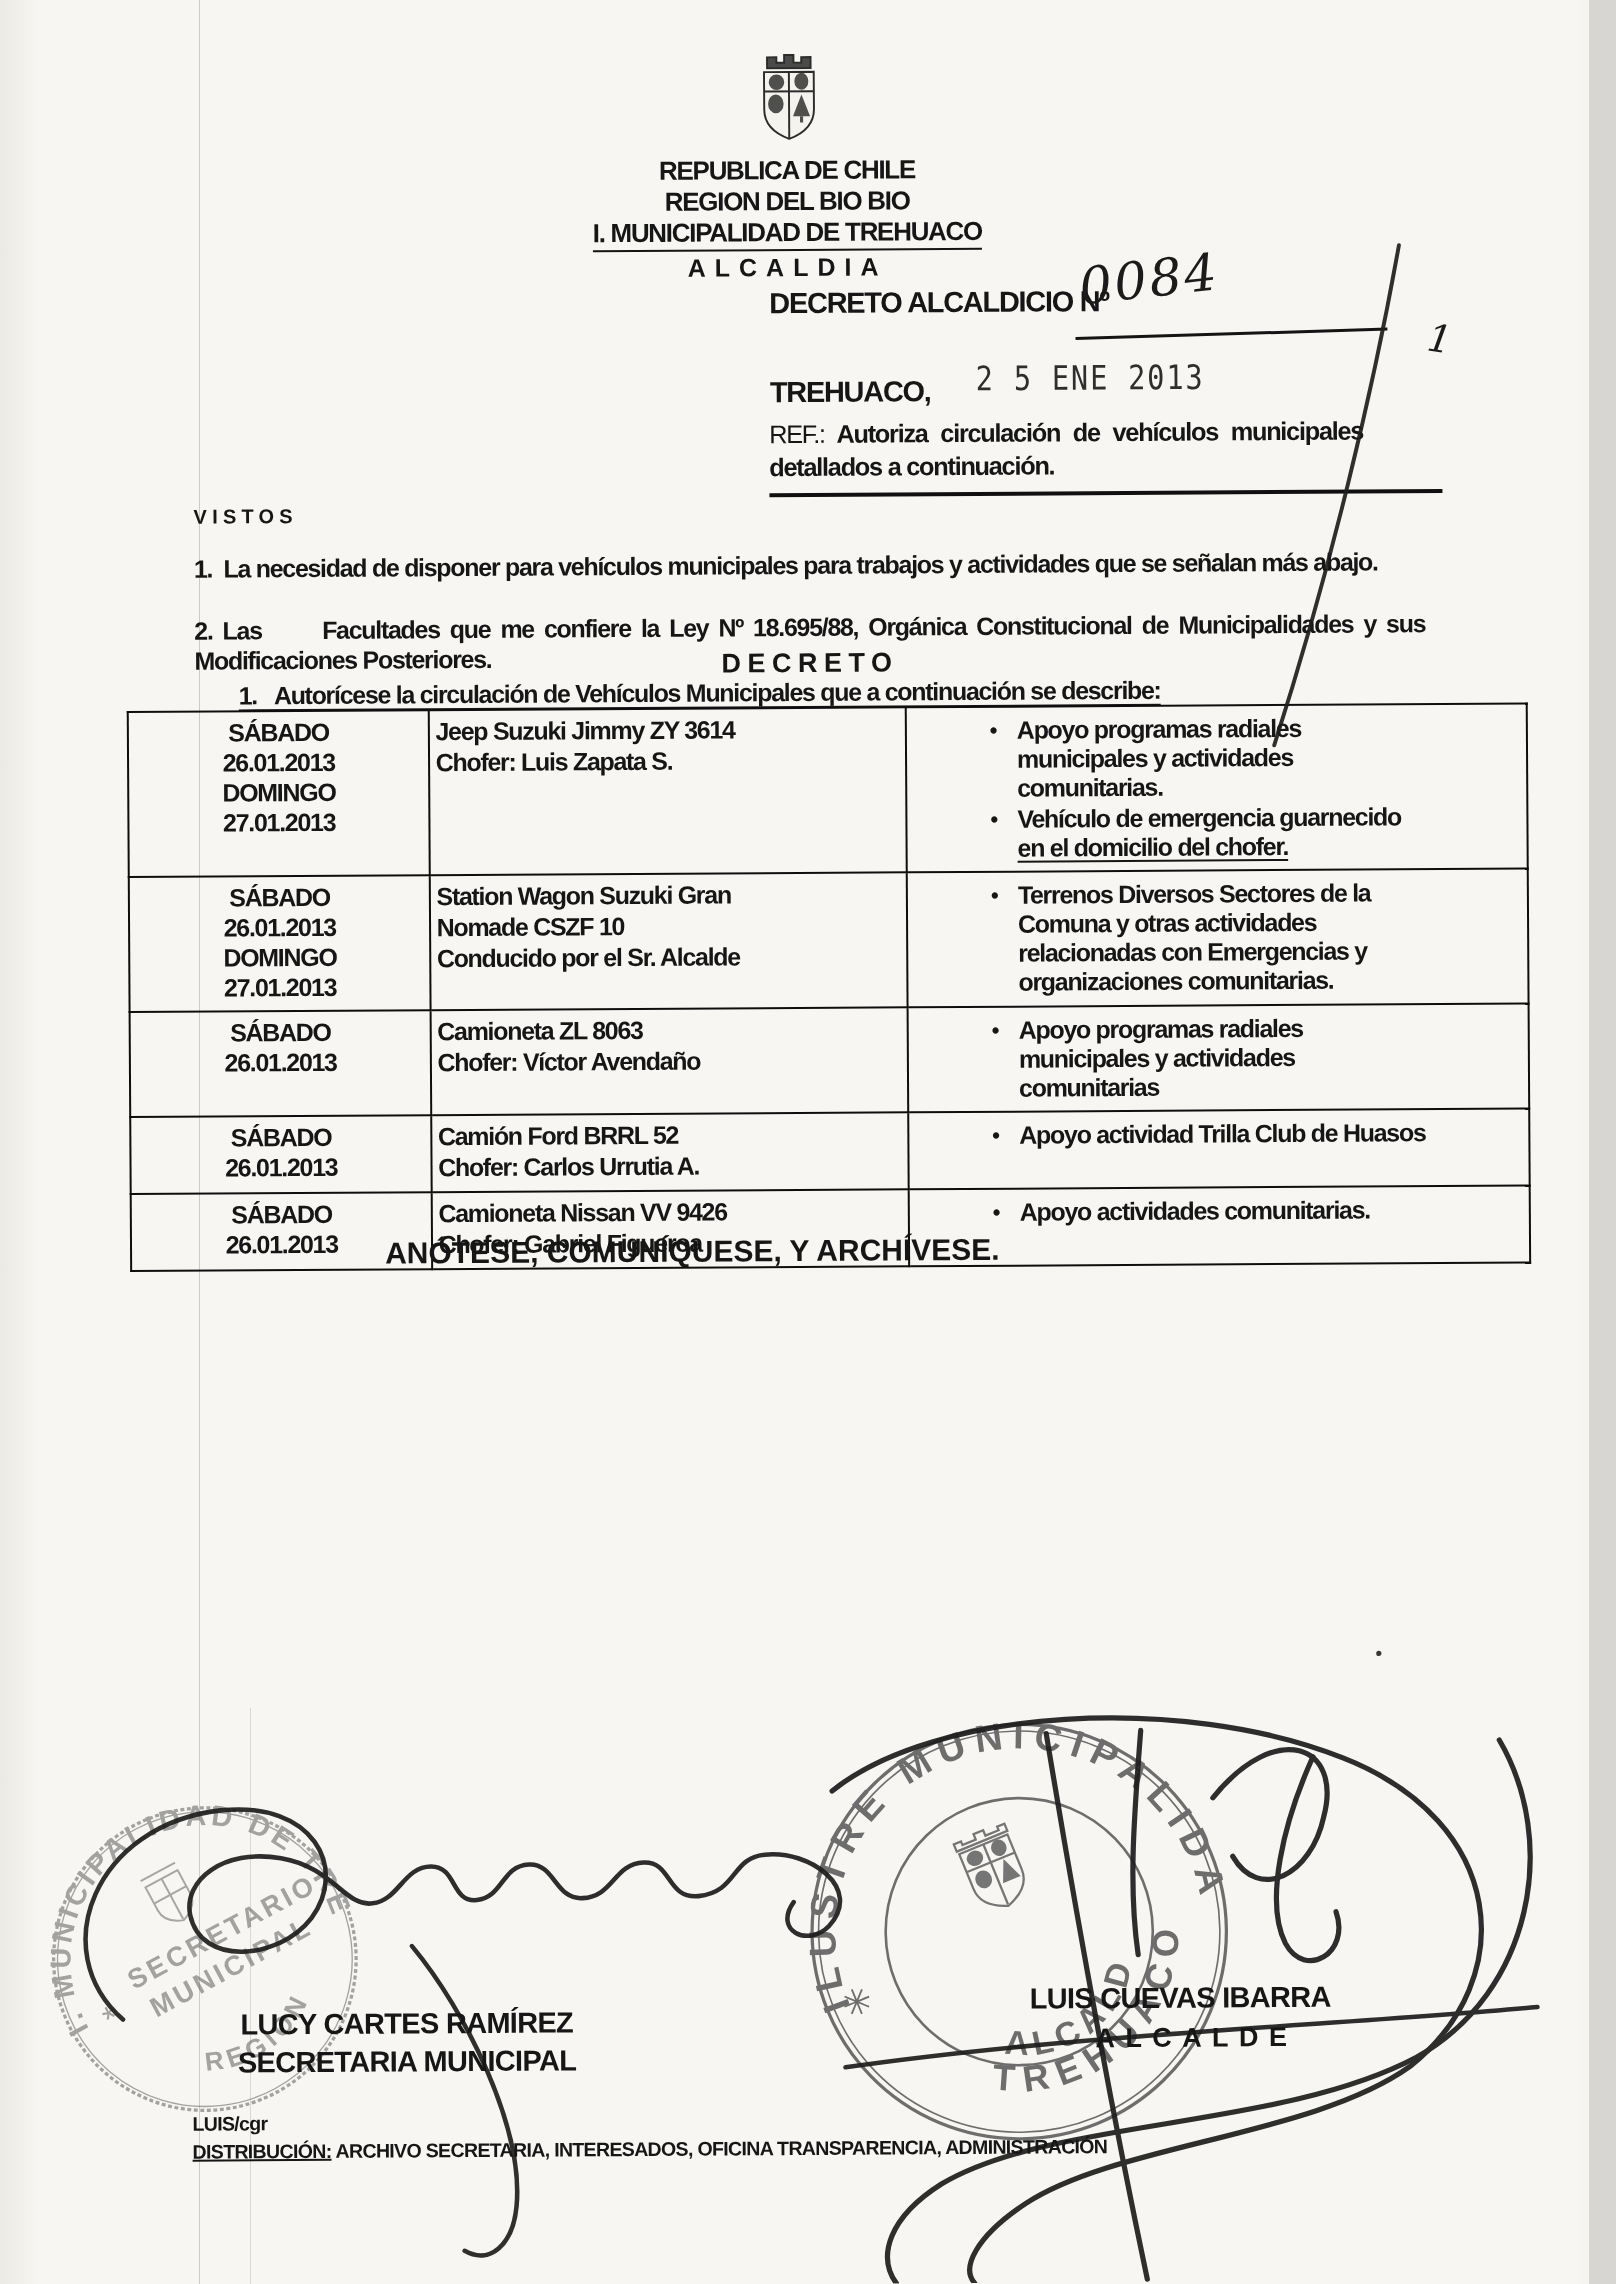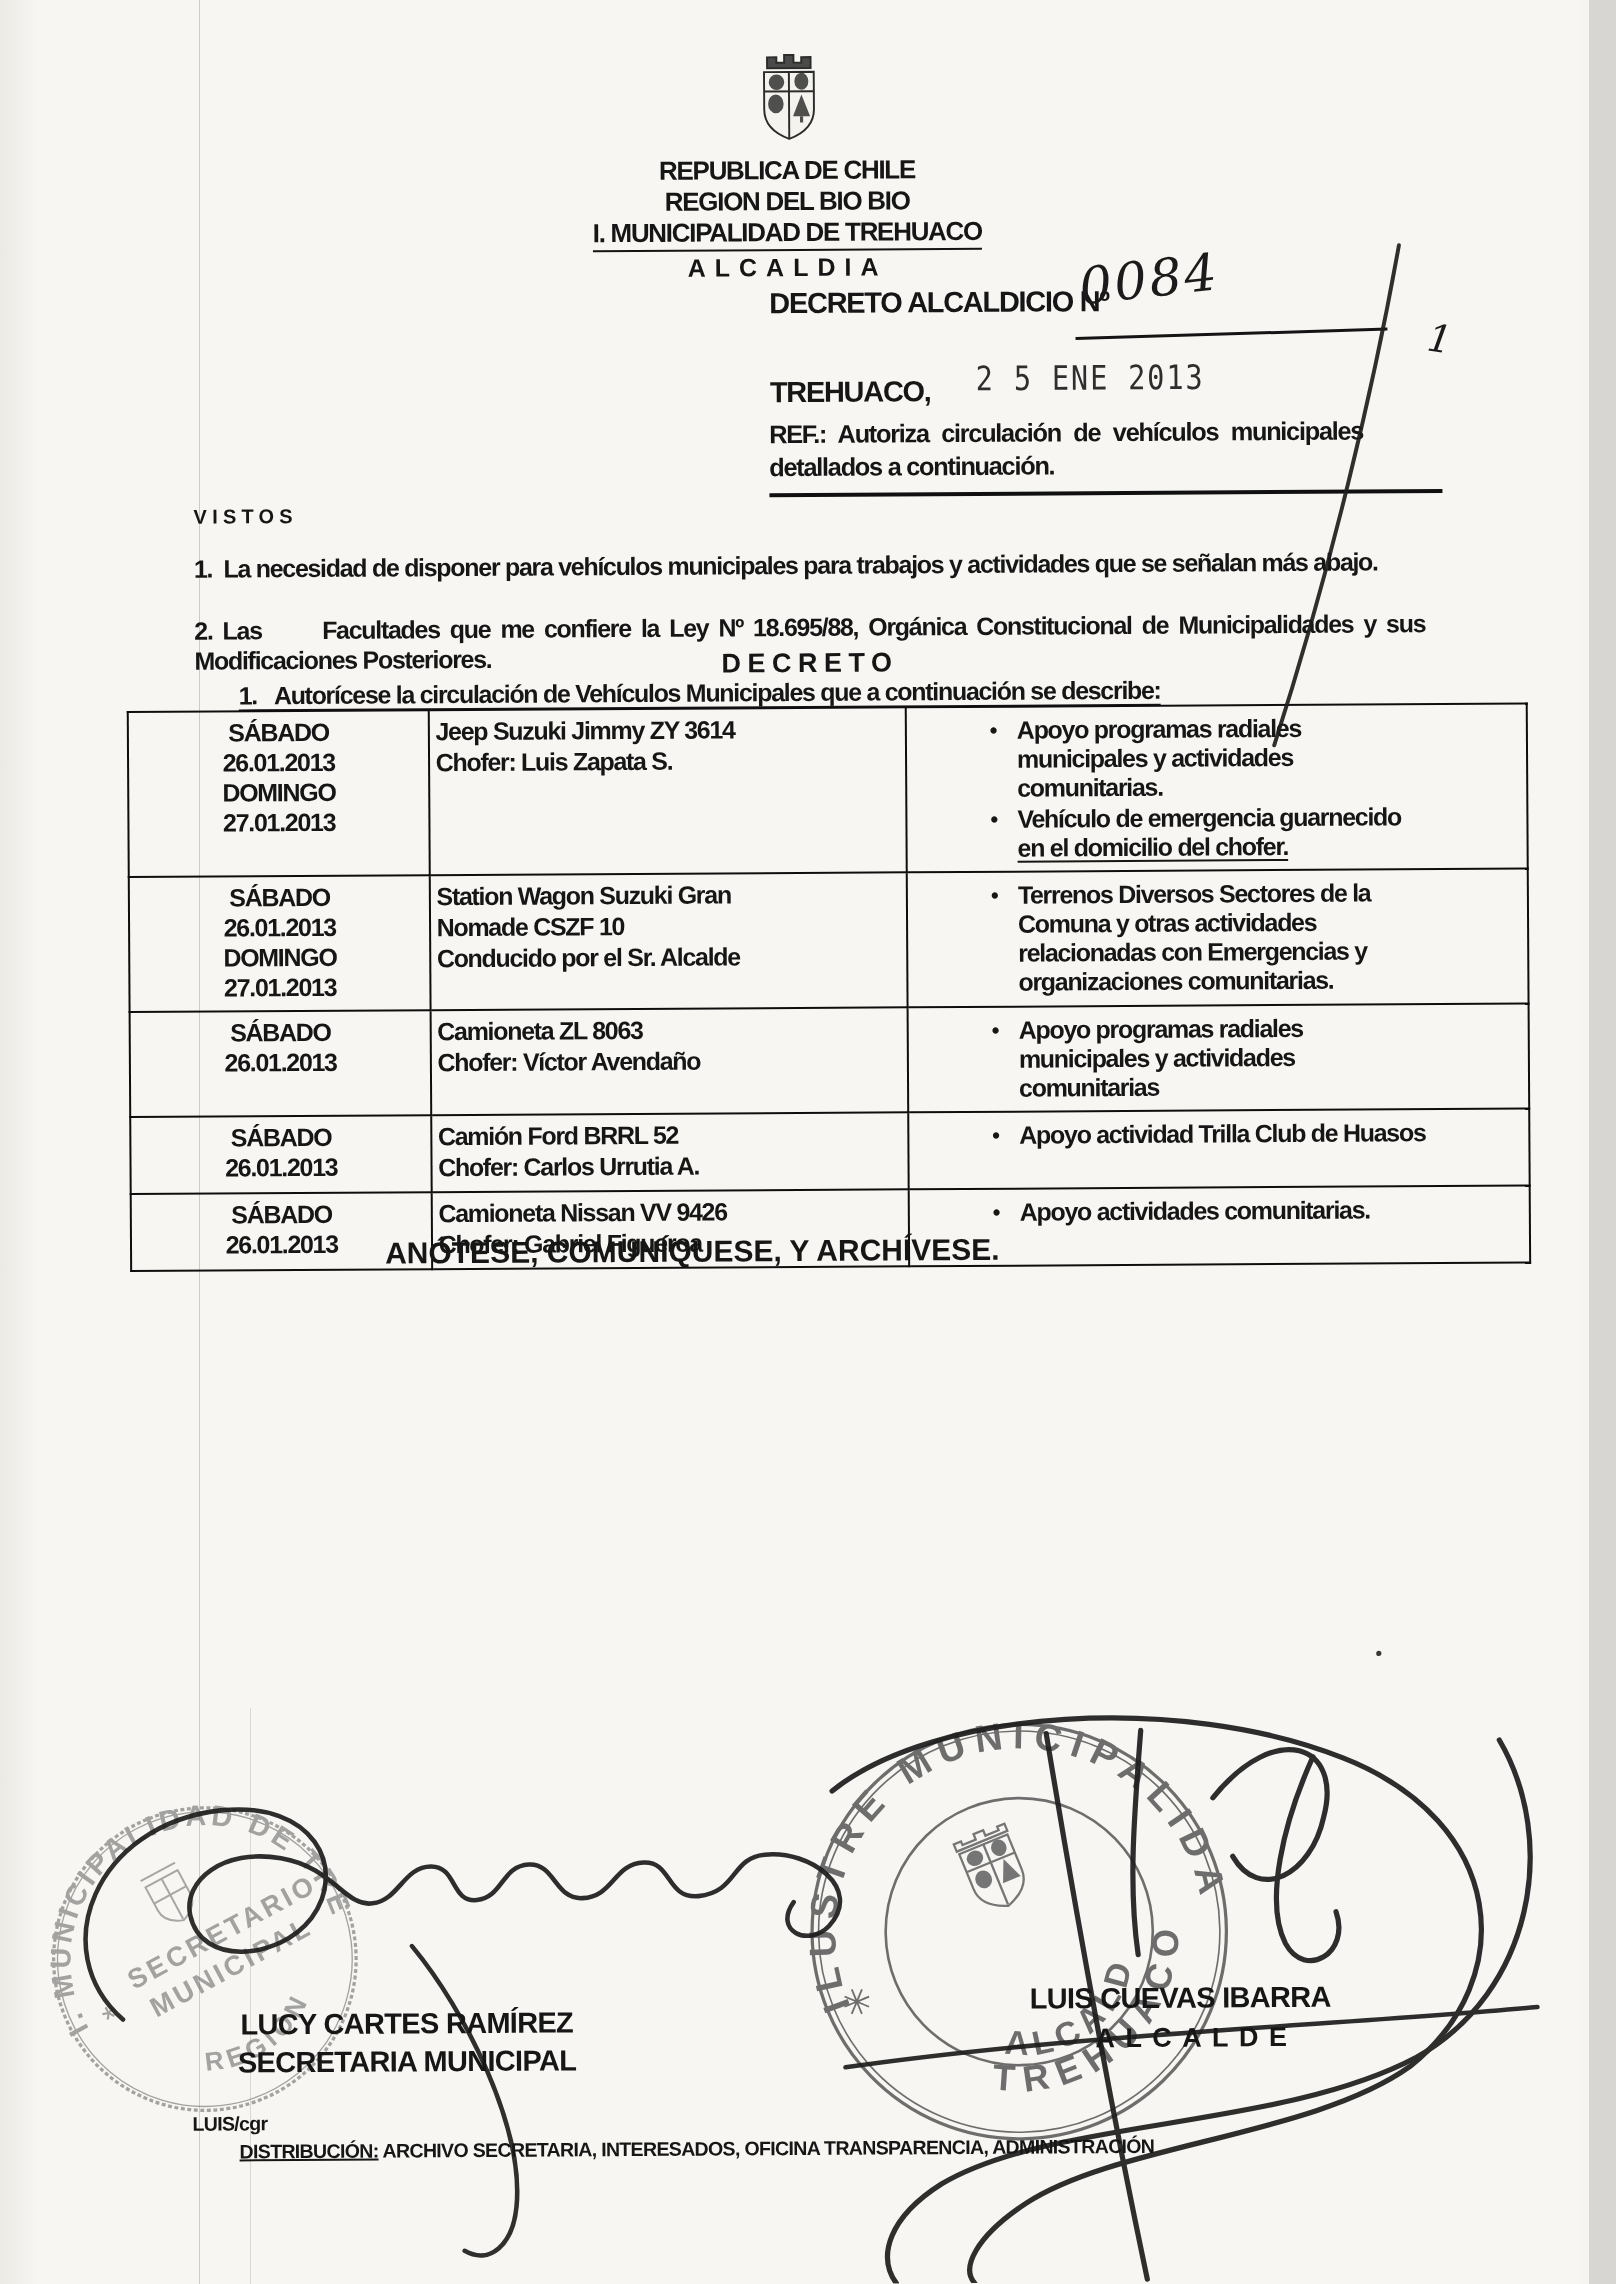--- a/index.html
+++ b/index.html
@@ -19,21 +19,21 @@
   .hand-num{position:absolute;left:1083px;top:252px;font-family:"DejaVu Serif",serif;font-style:italic;
             font-weight:400;font-size:51px;letter-spacing:2.6px;color:#1b1b1b;transform:rotate(-6deg);}
   .hand-underline{position:absolute;left:1079px;top:335px;width:312px;height:3.3px;background:#141414;transform:rotate(-1.4deg);}
   .hand-suffix{position:absolute;left:1431px;top:321px;font-family:"DejaVu Serif",serif;font-style:italic;
                font-size:38px;color:#1b1b1b;transform:rotate(9deg);}
   .city-line{position:absolute;left:773px;top:376px;font-weight:700;font-size:29px;letter-spacing:-1.3px;}
   .date-stamp{position:absolute;left:979px;top:360px;font-family:"DejaVu Sans Mono",monospace;
               font-size:30px;font-weight:400;letter-spacing:2px;color:#2e2e2e;transform:scale(.95,1.12);transform-origin:0 0;}
   .ref{position:absolute;left:772px;top:418px;width:673px;border-bottom:4.6px solid #101010;padding-bottom:9px;}
   .ref .inner{width:594px;text-align:justify;font-size:25.4px;letter-spacing:-1.3px;line-height:33px;font-weight:700;}
-  .ref .lbl{font-weight:700;}
+  .ref .lbl{font-weight:400;}
   .ref .txt{font-weight:700;}
   
   .vistos-title{position:absolute;left:196px;top:502px;font-weight:700;font-size:20px;letter-spacing:5.2px;}
   .vitem{position:absolute;left:196px;width:1231px;text-align:justify;font-weight:700;
          font-size:25px;letter-spacing:-1.3px;line-height:30px;}
   .decreto-title{position:absolute;left:196px;top:648px;width:1231px;text-align:center;
                  font-weight:700;font-size:27px;letter-spacing:6.5px;}
   .intro{position:absolute;left:240px;top:678px;font-weight:700;font-size:25px;letter-spacing:-1.3px;
          text-decoration:underline;text-decoration-thickness:2px;text-underline-offset:4.6px;}
   
@@ -50,21 +50,21 @@
   .closing{position:absolute;left:383px;top:1234px;font-weight:700;font-size:30px;letter-spacing:0px;}
   
   .sig-name-left{position:absolute;left:175px;top:2002px;width:450px;text-align:center;
                  font-weight:700;font-size:29px;letter-spacing:-0.7px;line-height:38px;}
   .sig-name-right{position:absolute;left:991px;top:1984px;width:365px;text-align:center;
                   font-weight:700;font-size:29px;letter-spacing:-0.7px;}
   .sig-title-right{position:absolute;left:1007px;top:2025px;width:365px;text-align:center;
                    font-weight:700;font-size:27px;letter-spacing:10.4px;}
   .initials{position:absolute;left:185px;top:2109px;font-weight:700;font-size:19.6px;letter-spacing:-0.7px;}
   .distrib{position:absolute;left:185px;top:2137px;font-size:19.6px;letter-spacing:-0.7px;white-space:nowrap;}
-  .distrib .dl{font-weight:700;text-decoration:underline;text-decoration-thickness:2px;margin-left:47px;}
+  .distrib .dl{font-weight:700;text-decoration:underline;text-decoration-thickness:2px;}
   .distrib .dt{font-weight:700;}
   svg.overlay{position:absolute;left:0;top:0;pointer-events:none;}
   .stamp{position:absolute;pointer-events:none;}
 </style>
 </head>
 <body>
 
 <div id="page">
   <div class="scanline" style="left:199px;top:0;width:1.3px;height:2284px;"></div>
   <div class="scanline" style="left:250px;top:1708px;width:1.3px;height:576px;opacity:.7;"></div>

